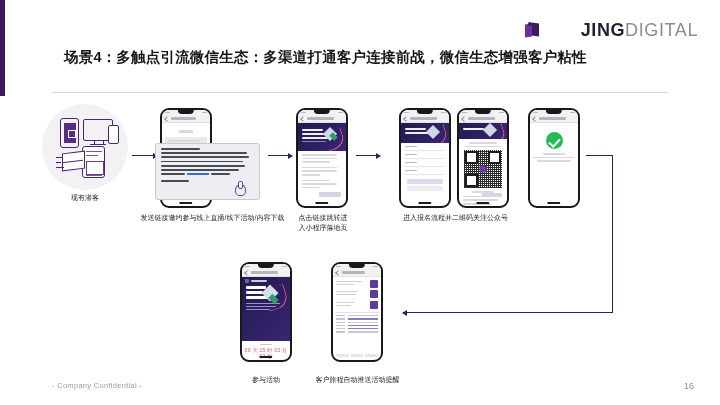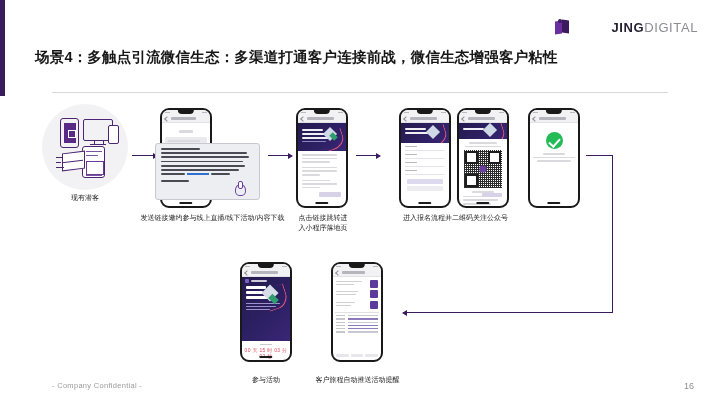--- a/index.html
+++ b/index.html
@@ -13,26 +13,26 @@
 
   
   .accent-bar{position:absolute;left:0;top:0;width:5px;height:96px;background:#3b1a5e;}
 
   
   .logo{position:absolute;right:22px;top:20px;display:flex;align-items:center;gap:5px;}
   .logo-mark{width:15px;height:15px;position:relative;}
   .logo-mark .sq1{position:absolute;left:0;top:1px;width:7px;height:13px;background:#6b2fa0;transform:skewY(-8deg);}
   .logo-mark .sq2{position:absolute;left:7px;top:0px;width:7px;height:13px;background:#3b1a5e;transform:skewY(8deg);}
   .logo-mark .dot{position:absolute;left:3px;top:-1px;width:4px;height:4px;border-radius:50%;background:#3b1a5e;}
-  .logo-text{font-size:13px;letter-spacing:.6px;font-weight:bold;white-space:nowrap;margin-left:36px;}
+  .logo-text{font-size:18px;letter-spacing:.6px;font-weight:bold;white-space:nowrap;margin-left:36px;}
   .logo-text .jing{color:#231f30;}
   .logo-text .digital{color:#8b8b96;font-weight:normal;}
 
   
-  .title{position:absolute;left:35px;top:48px;font-size:14.5px;font-weight:bold;color:#161616;letter-spacing:.2px;white-space:nowrap;}
+  .title{position:absolute;left:64px;top:48px;font-size:14.5px;font-weight:bold;color:#161616;letter-spacing:.2px;white-space:nowrap;}
   .rule{position:absolute;left:52px;top:92px;width:616px;height:1px;background:#d8d8d8;}
 
   
   .footer-note{position:absolute;left:52px;bottom:15px;font-size:7.5px;color:#9b9b9b;letter-spacing:.3px;}
   .page-num{position:absolute;right:26px;bottom:14px;font-size:9px;color:#8e8e8e;}
 
   
   .caption{position:absolute;font-size:7px;color:#222;text-align:center;line-height:1.45;white-space:pre-line;}
 
   

